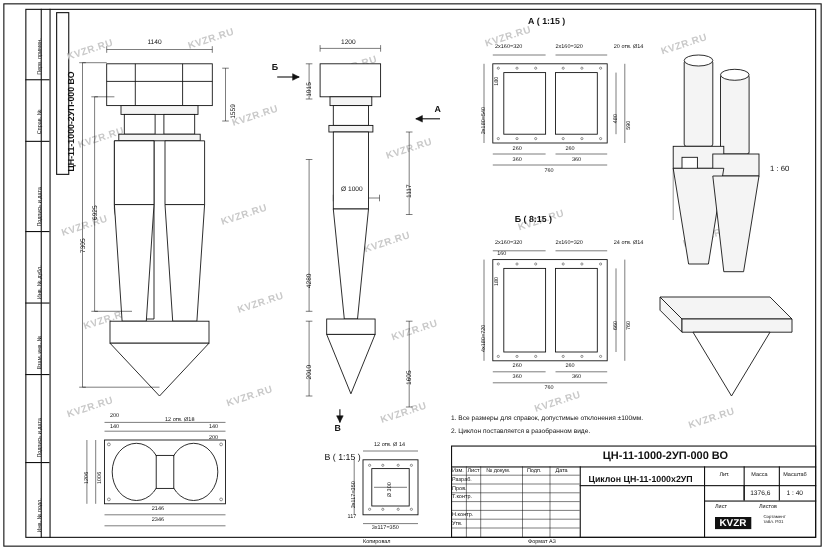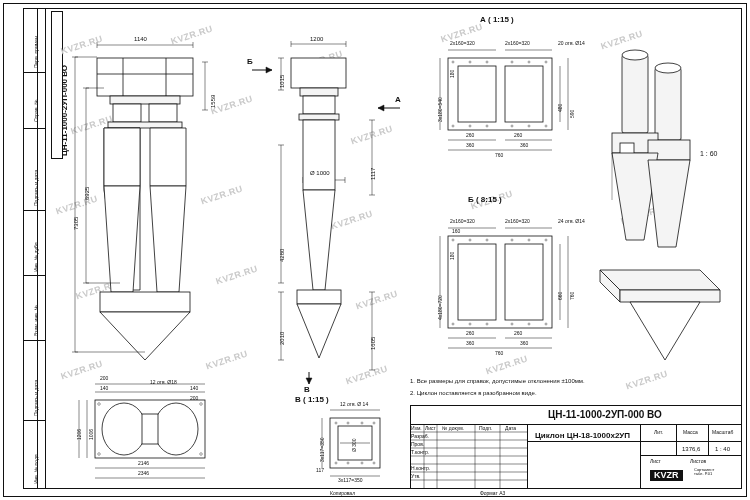--- a/index.html
+++ b/index.html
@@ -272,21 +272,21 @@
   <div class="txt" style="left:452px;top:229px;">160</div>
   <div class="txt vt" style="left:450px;top:260px;">180</div>
   <div class="txt vt" style="left:558px;top:300px;">660</div>
   <div class="txt vt" style="left:570px;top:300px;">760</div>
   <div class="txt" style="left:466px;top:331px;">260</div>
   <div class="txt" style="left:514px;top:331px;">260</div>
   <div class="txt" style="left:466px;top:341px;">360</div>
   <div class="txt" style="left:520px;top:341px;">360</div>
   <div class="txt" style="left:495px;top:351px;">760</div>
 
-  <div class="txt t8" style="left:295px;top:396px;font-weight:bold;">В ( 1:15 )</div>
+  <div class="txt t8" style="left:295px;top:412px;font-weight:normal;">В ( 1:15 )</div>
   <svg width="750" height="500">
     <rect class="obj" x="330" y="418" width="50" height="50"></rect>
     <rect class="obj" x="338" y="426" width="34" height="34"></rect>
     <g class="dim">
       <line x1="330" y1="410" x2="380" y2="410"></line>
       <line x1="322" y1="418" x2="322" y2="468"></line>
       <line x1="330" y1="476" x2="380" y2="476"></line>
       <line x1="340" y1="443" x2="370" y2="443"></line>
     </g>
     <g class="hatch">
@@ -376,21 +376,21 @@
   <div class="ln vl" style="left:676px;top:441px;width:1px;height:14px;"></div>
 
   <div class="txt" style="left:654px;top:430px;">Лит.</div>
   <div class="txt" style="left:683px;top:430px;">Масса</div>
   <div class="txt" style="left:712px;top:430px;">Масштаб</div>
   <div class="txt t6" style="left:682px;top:446px;">1376,6</div>
   <div class="txt t6" style="left:715px;top:446px;">1 : 40</div>
   <div class="txt" style="left:650px;top:459px;">Лист</div>
   <div class="txt" style="left:690px;top:459px;">Листов</div>
 
-  <div class="txt t8" style="left:535px;top:432px;font-weight:bold;">Циклон ЦН-18-1000х2УП</div>
+  <div class="txt t8" style="left:535px;top:432px;font-weight:bold;">Циклон ЦН-11-1000х2УП</div>
 
   <div class="box" style="left:642px;top:465px;width:44px;height:22px;border:none;"></div>
   <div class="txt t9" style="left:650px;top:470px;font-weight:bold;background:#111;color:#fff;padding:1px 4px;">KVZR</div>
   <div class="txt" style="left:694px;top:468px;font-size:4px;white-space:pre-line;">Сортамент
 табл. Р.01</div>
 
   <svg width="750" height="500">
     <g class="dim">
       <line x1="410" y1="432" x2="527" y2="432"></line>
       <line x1="410" y1="440" x2="527" y2="440"></line>

